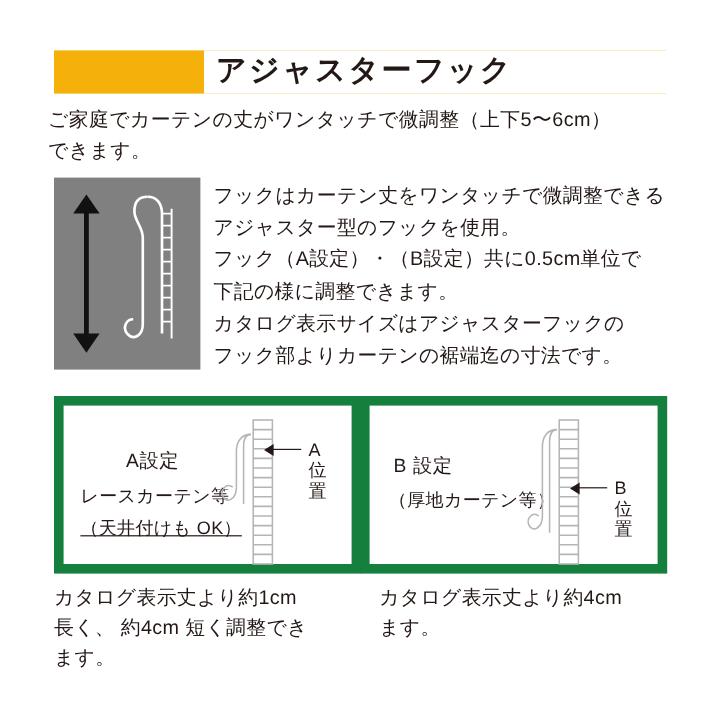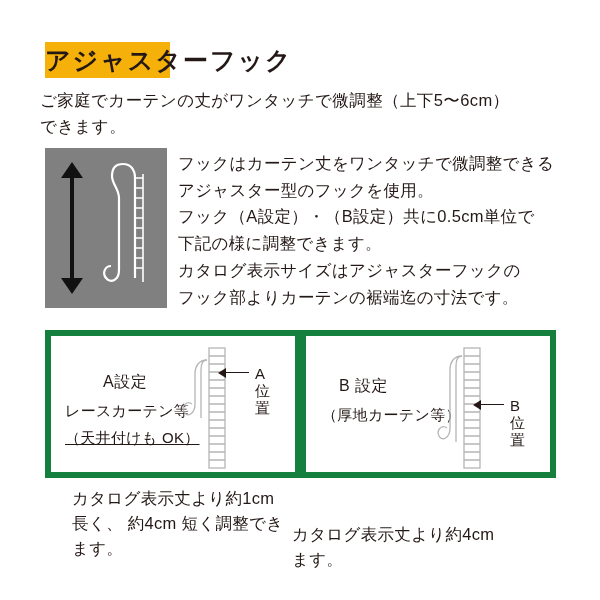--- a/index.html
+++ b/index.html
@@ -39,22 +39,24 @@
     width: 385px;
     height: 36px;
     background: #ffffff;
   }
   .title-label {
     position: relative;
     z-index: 2;
     font-size: 25px;
     font-weight: bold;
     letter-spacing: 2px;
+    margin-left: 135px;
     line-height: 36px;
     white-space: nowrap;
+    font-family: Liberation Serif, serif;
   }
 
   
   .intro {
     position: absolute;
     left: 40px;
     top: 88px;
     width: 530px;
     font-size: 16.5px;
     line-height: 1.55;
@@ -122,21 +124,21 @@
     color: #231815;
   }
   .mid-text div { white-space: nowrap; }
 
   
   .box {
     position: absolute;
     top: 330px;
     width: 256px;
     height: 148px;
-    border: 6px solid #15803d;
+    border: 8px solid #15803d;
     box-sizing: border-box;
     background: #ffffff;
   }
   .box-a { left: 45px; }
   .box-b { left: 300px; }
 
   .box .label-main {
     position: absolute;
     font-size: 16px;
     letter-spacing: 0.5px;
@@ -183,22 +185,22 @@
   
   .caption {
     position: absolute;
     top: 486px;
     width: 250px;
     font-size: 16.5px;
     line-height: 1.5;
     letter-spacing: 0.3px;
     color: #231815;
   }
-  .caption-a { left: 45px; margin-left: 27px; }
-  .caption-b { left: 292px; margin-top: 36px; }
+  .caption-a { left: 45px; }
+  .caption-b { left: 316px; }
   .caption div { white-space: nowrap; }
 
   .bottom-strip {
     position: absolute;
     left: 0;
     bottom: 0;
     width: 600px;
     height: 6px;
     background: #ffffff;
   }
@@ -258,21 +260,21 @@
         <path d="M16 60 C16 70 8 74 5 68 C2 62 8 56 13 60"></path>
         <path d="M22 64 L22 74"></path>
       </g>
     </svg>
 
     <div class="pos-label" style="left:204px; top:30px;">A位置</div>
     <div class="pos-arrow" style="left:174px; top:36px; width:24px;"></div>
   </div>
 
   <div class="box box-b">
-    <div class="label-main" style="left:33px; top:40px;">B 設定</div>
+    <div class="label-main" style="left:20px; top:40px;">B 設定</div>
     <div class="label-sub" style="left:16px; top:70px;">（厚地カーテン等）</div>
 
     <svg style="position:absolute; left:128px; top:8px;" width="62" height="132" viewBox="0 0 62 132">
       <g fill="none" stroke="#b5b5b5" stroke-width="1.3">
         <rect x="30" y="4" width="16" height="120"></rect>
         <path d="M30 12 L46 12 M30 20 L46 20 M30 28 L46 28 M30 36 L46 36 M30 44 L46 44 M30 52 L46 52 M30 60 L46 60 M30 68 L46 68 M30 76 L46 76 M30 84 L46 84 M30 92 L46 92 M30 100 L46 100 M30 108 L46 108 M30 116 L46 116"></path>
         <path d="M28 12 C20 12 16 18 16 26 L16 84"></path>
         <path d="M28 12 C24 12 22 16 22 22 L22 88"></path>
         <path d="M16 84 C16 94 8 98 5 92 C2 86 8 80 13 84"></path>
         <path d="M22 88 L22 98"></path>

